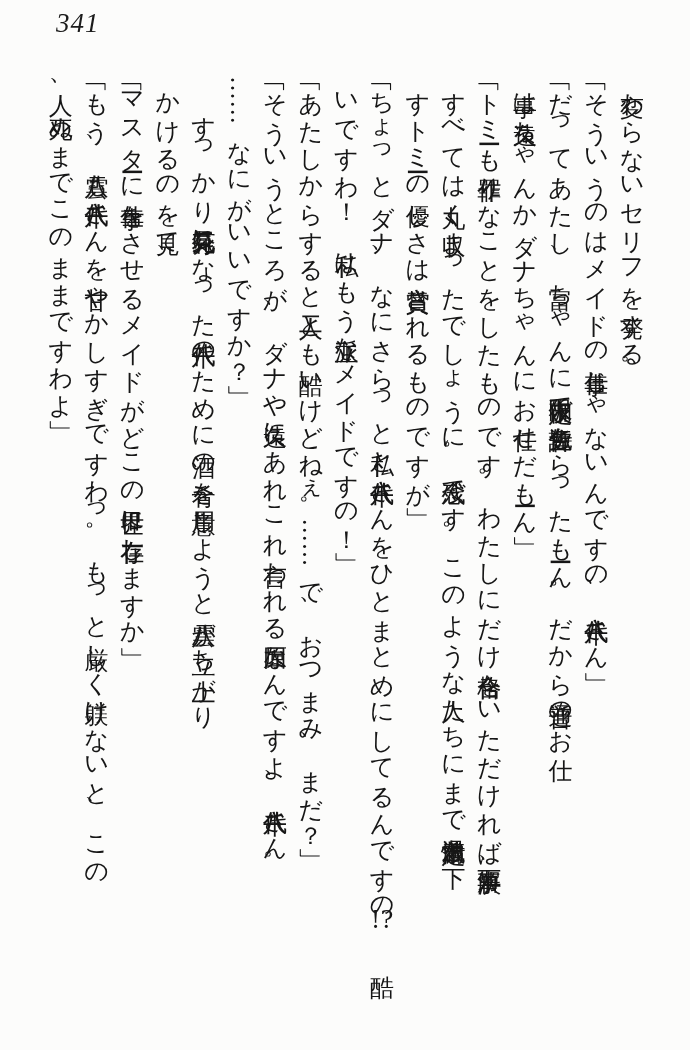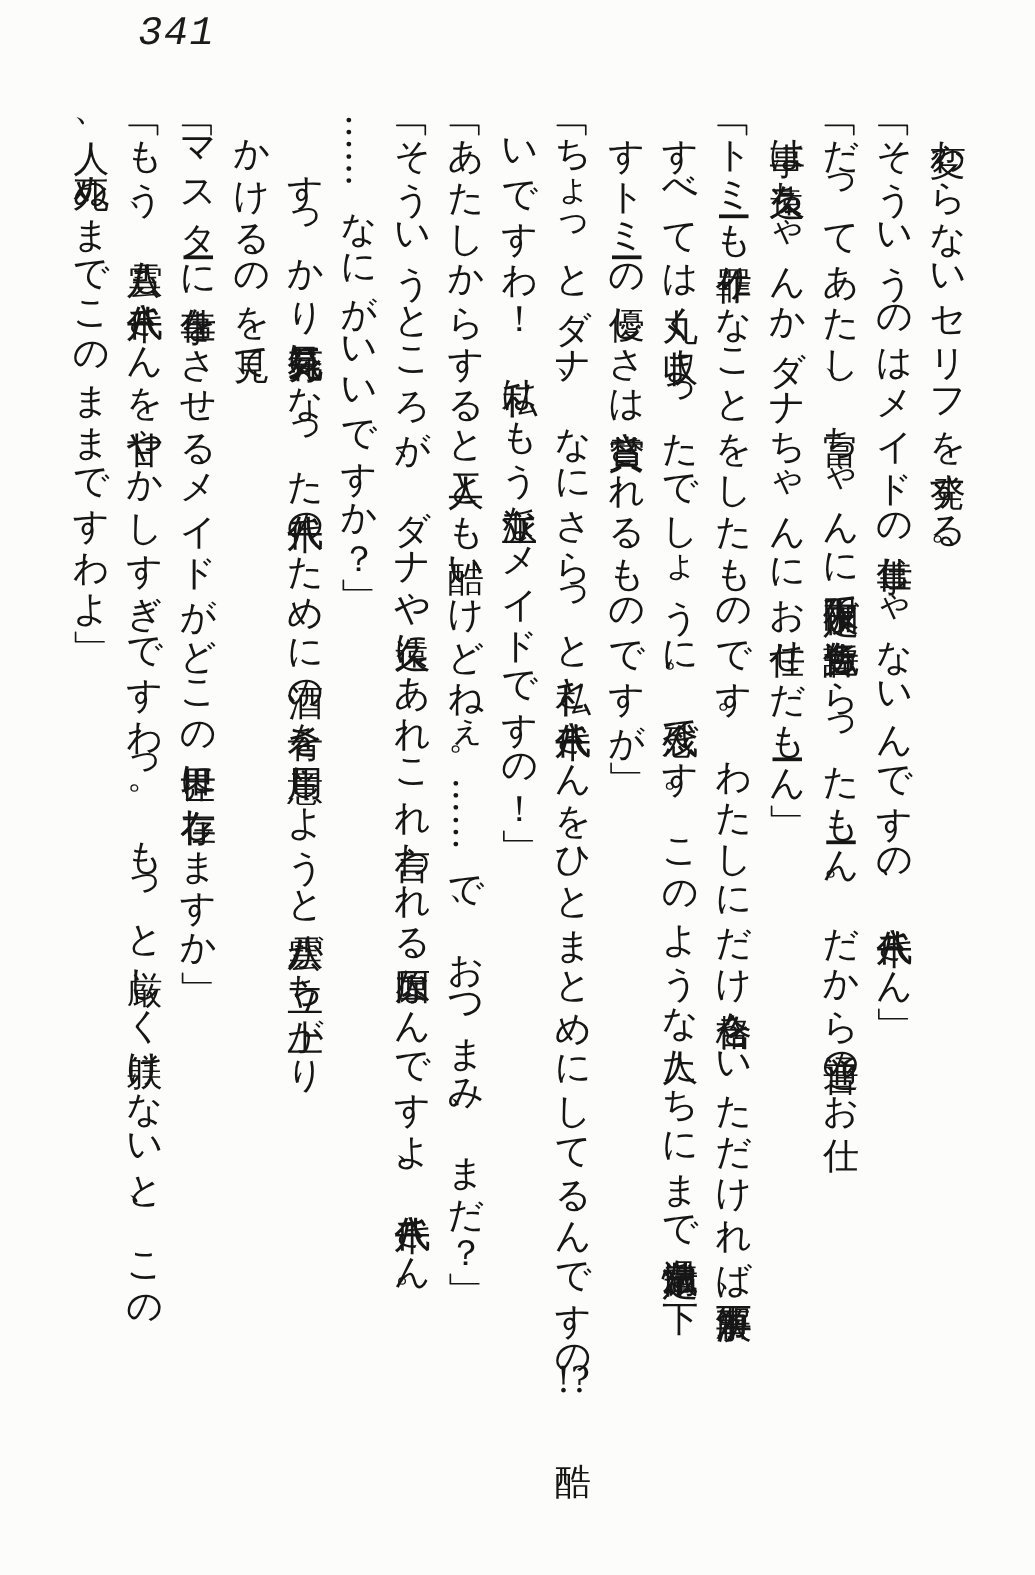--- a/index.html
+++ b/index.html
@@ -14,26 +14,25 @@
     overflow: hidden;
   }
   .page {
     position: absolute;
     inset: 0;
   }
   .page-number {
     position: absolute;
     top: 8px;
     left: 56px;
-    font-family: Liberation Mono, monospace;
+    font-family: Liberation Serif, serif;
     font-style: italic;
     font-size: 27px;
     letter-spacing: 1px;
     color: #1b1b1b;
-    margin-left: 36px;
   }
   .text-area {
     position: absolute;
     top: 76px;
     right: 41px;
     height: 952px;
     writing-mode: vertical-rl;
     font-family: "DejaVu Serif", "Liberation Serif", serif;
     font-size: 24px;
     line-height: 35.7px;

